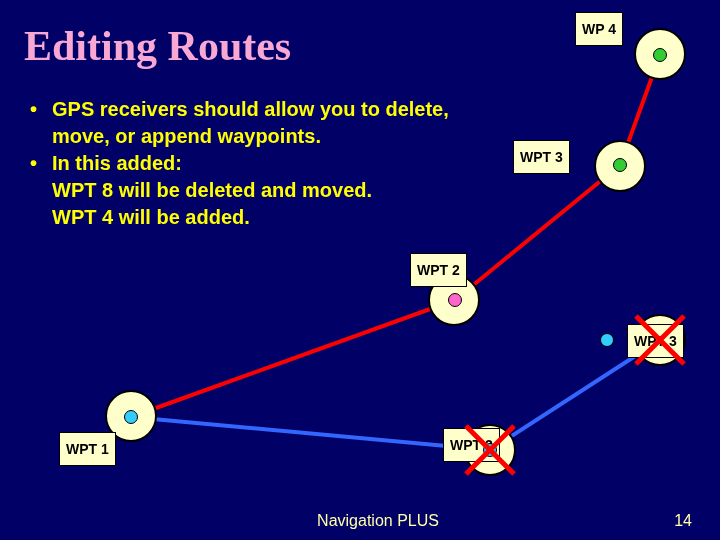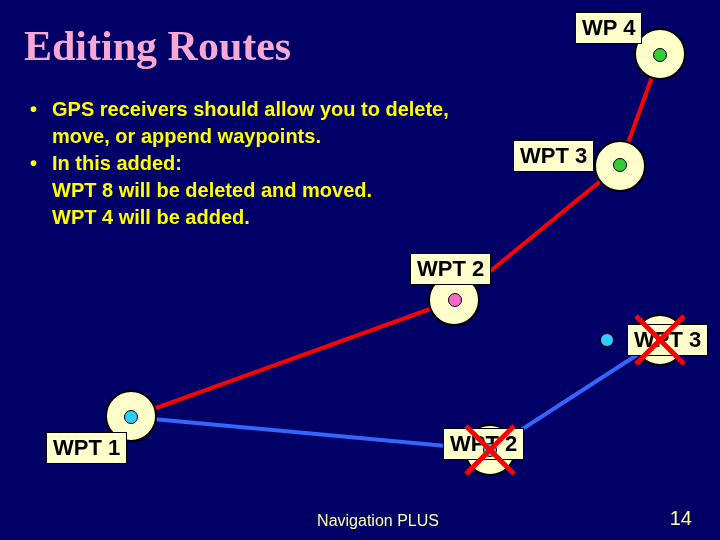--- a/index.html
+++ b/index.html
@@ -31,22 +31,22 @@
     width: 460px;
   }
   .bullet-row { display: flex; }
   .bullet-dot { width: 22px; flex: none; }
   .bullet-text { flex: 1; }
   .indent { padding-left: 22px; }
   .wp-label {
     position: absolute;
     background: #ffffcc;
     border: 1px solid #000;
-    padding: 2px 6px;
-    font-size: 22px;
+    padding: 8px 6px;
+    font-size: 14px;
     font-weight: bold;
     color: #000;
     white-space: nowrap;
   }
   .big-circle {
     position: absolute;
     width: 52px;
     height: 52px;
     border: 2px solid #000;
     border-radius: 50%;
@@ -70,21 +70,21 @@
     text-align: center;
     color: #ffffaa;
     font-size: 16px;
     margin-left: 36px;
   }
   .footer-right {
     position: absolute;
     right: 28px;
     bottom: 10px;
     color: #ffffaa;
-    font-size: 20px;
+    font-size: 16px;
   }
   .cross {
     position: absolute;
     width: 52px;
     height: 52px;
     pointer-events: none;
   }
   .cross::before, .cross::after {
     content: "";
     position: absolute;
@@ -144,17 +144,17 @@
 <div class="wp-label" style="left:627px; top:324px;">WPT 3</div>
 <div class="dot cyan" style="left:600px; top:333px;"></div>
 <div class="cross" style="left:634px; top:314px;"></div>
 
 <div class="big-circle" style="left:464px; top:424px;"></div>
 <div class="wp-label" style="left:443px; top:428px;">WPT 2</div>
 <div class="dot cyan" style="left:483px; top:443px;"></div>
 <div class="cross" style="left:464px; top:424px;"></div>
 
 <div class="big-circle" style="left:105px; top:390px;"></div>
-<div class="wp-label" style="left:46px; top:432px;">WPT 1</div>
+<div class="wp-label" style="left:59px; top:432px;">WPT 1</div>
 <div class="dot cyan" style="left:124px; top:410px;"></div>
 
 <div class="footer-center">Navigation PLUS</div>
 <div class="footer-right">14</div>
 
 </body></html>

